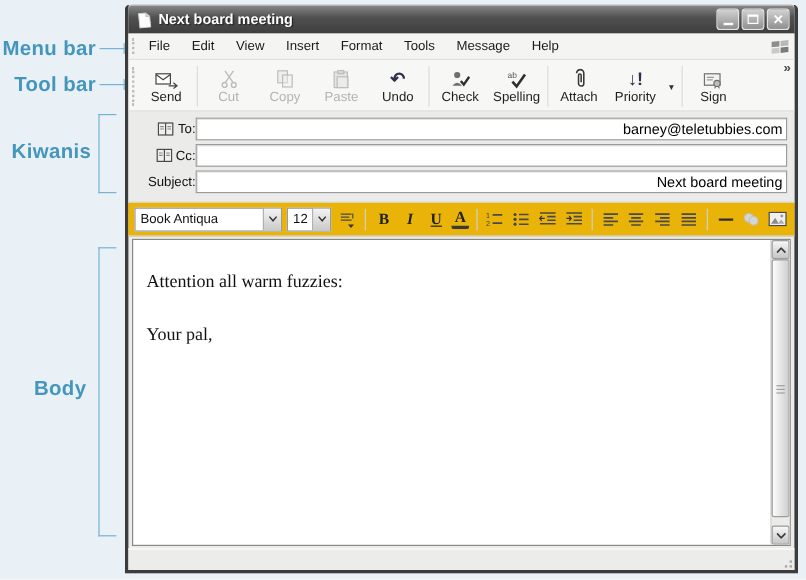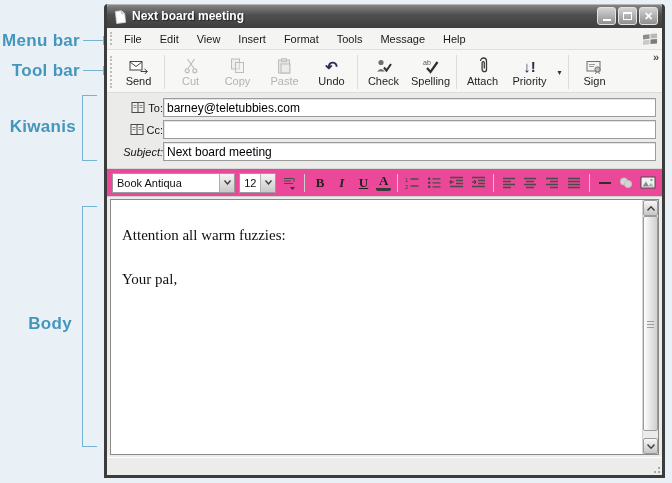--- a/index.html
+++ b/index.html
@@ -47,26 +47,26 @@
   .tb-sep { width:1px; background:#dcdcda; margin:3px 2px; }
   .tb-drop { width:13px; display:flex; align-items:center; justify-content:center; font-size:8px; color:#333; }
   .tb-overflow { position:absolute; right:3px; top:1px; font-size:11px; color:#4a4a4a; font-weight:bold; }
   .glyph-ic { font-size:15px; line-height:15px; color:#2e2e4f; font-weight:bold; }
 
   
   .hdr { flex:0 0 70px; background:#ebebe9; border-bottom:1px solid #d8d8d6; padding:5px 6px 4px 6px; }
   .hdr-row { display:flex; align-items:center; height:19px; margin-bottom:3px; }
   .hdr-lab { width:50px; display:flex; align-items:center; gap:3px; font-size:11px; color:#111;justify-content:flex-end; }
   .hdr-lab .booki { flex:0 0 14px; }
-  .hdr-lab.noicon { padding-left:2px;font-style:italic; }
+  .hdr-lab.noicon { padding-left:2px; }
   .hdr-input { flex:1; height:19px; border:1px solid #9b9b9b; background:#fff; font-size:12px;
-    font-family:"Liberation Sans", sans-serif; padding:0 3px; color:#000; box-shadow:inset 1px 1px 0 #e4e4e4; }
+    font-family:"Liberation Sans", sans-serif; padding:0 3px; color:#000; box-shadow:inset 1px 1px 0 #e4e4e4;text-align:right; }
 
   
-  .fmt { flex:0 0 28px; background:#ec4899; border-bottom:1px solid #cfcfcd; display:flex;
+  .fmt { flex:0 0 28px; background:#eab308; border-bottom:1px solid #cfcfcd; display:flex;
     align-items:center; padding:0 5px; gap:4px; }
   .combo { display:flex; height:20px; border:1px solid #9b9b9b; background:#fff; align-items:center; }
   .combo .cval { font-size:11px; padding:0 4px; color:#111; flex:1; white-space:nowrap; }
   .combo .cbtn { width:15px; height:100%; background:linear-gradient(#f4f4f4,#c9c9c9); border-left:1px solid #b0b0b0;
     display:flex; align-items:center; justify-content:center; font-size:8px; color:#333; }
   .combo.font { width:152px; } .combo.size { width:42px; }
   .fmt-btn { width:22px; height:21px; display:flex; align-items:center; justify-content:center;
     border-radius:2px; color:#222; cursor:default; }
   .fmt-btn.txt { font-family:"Liberation Serif", serif; font-weight:bold; font-size:13px; }
   .fmt-sep { width:1px; height:18px; background:#cfcfcd; margin:0 2px; }

